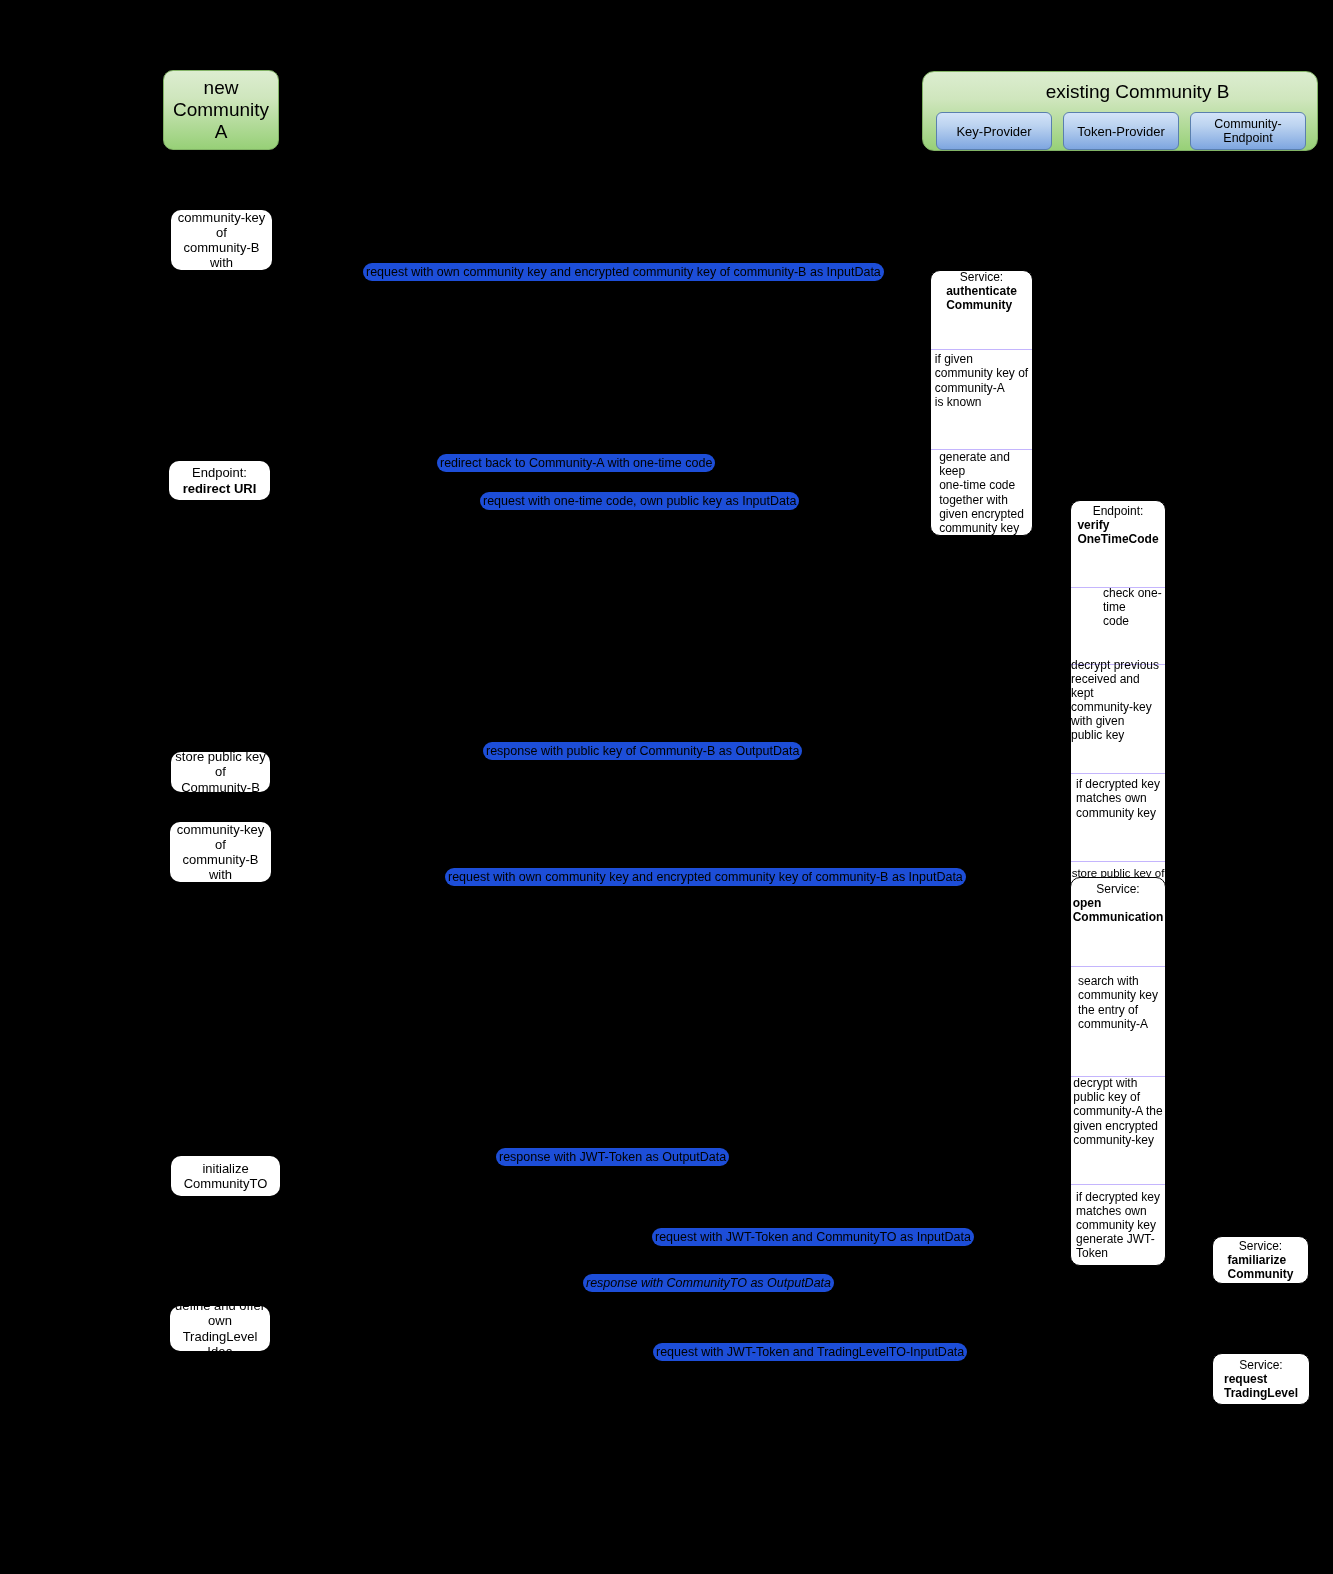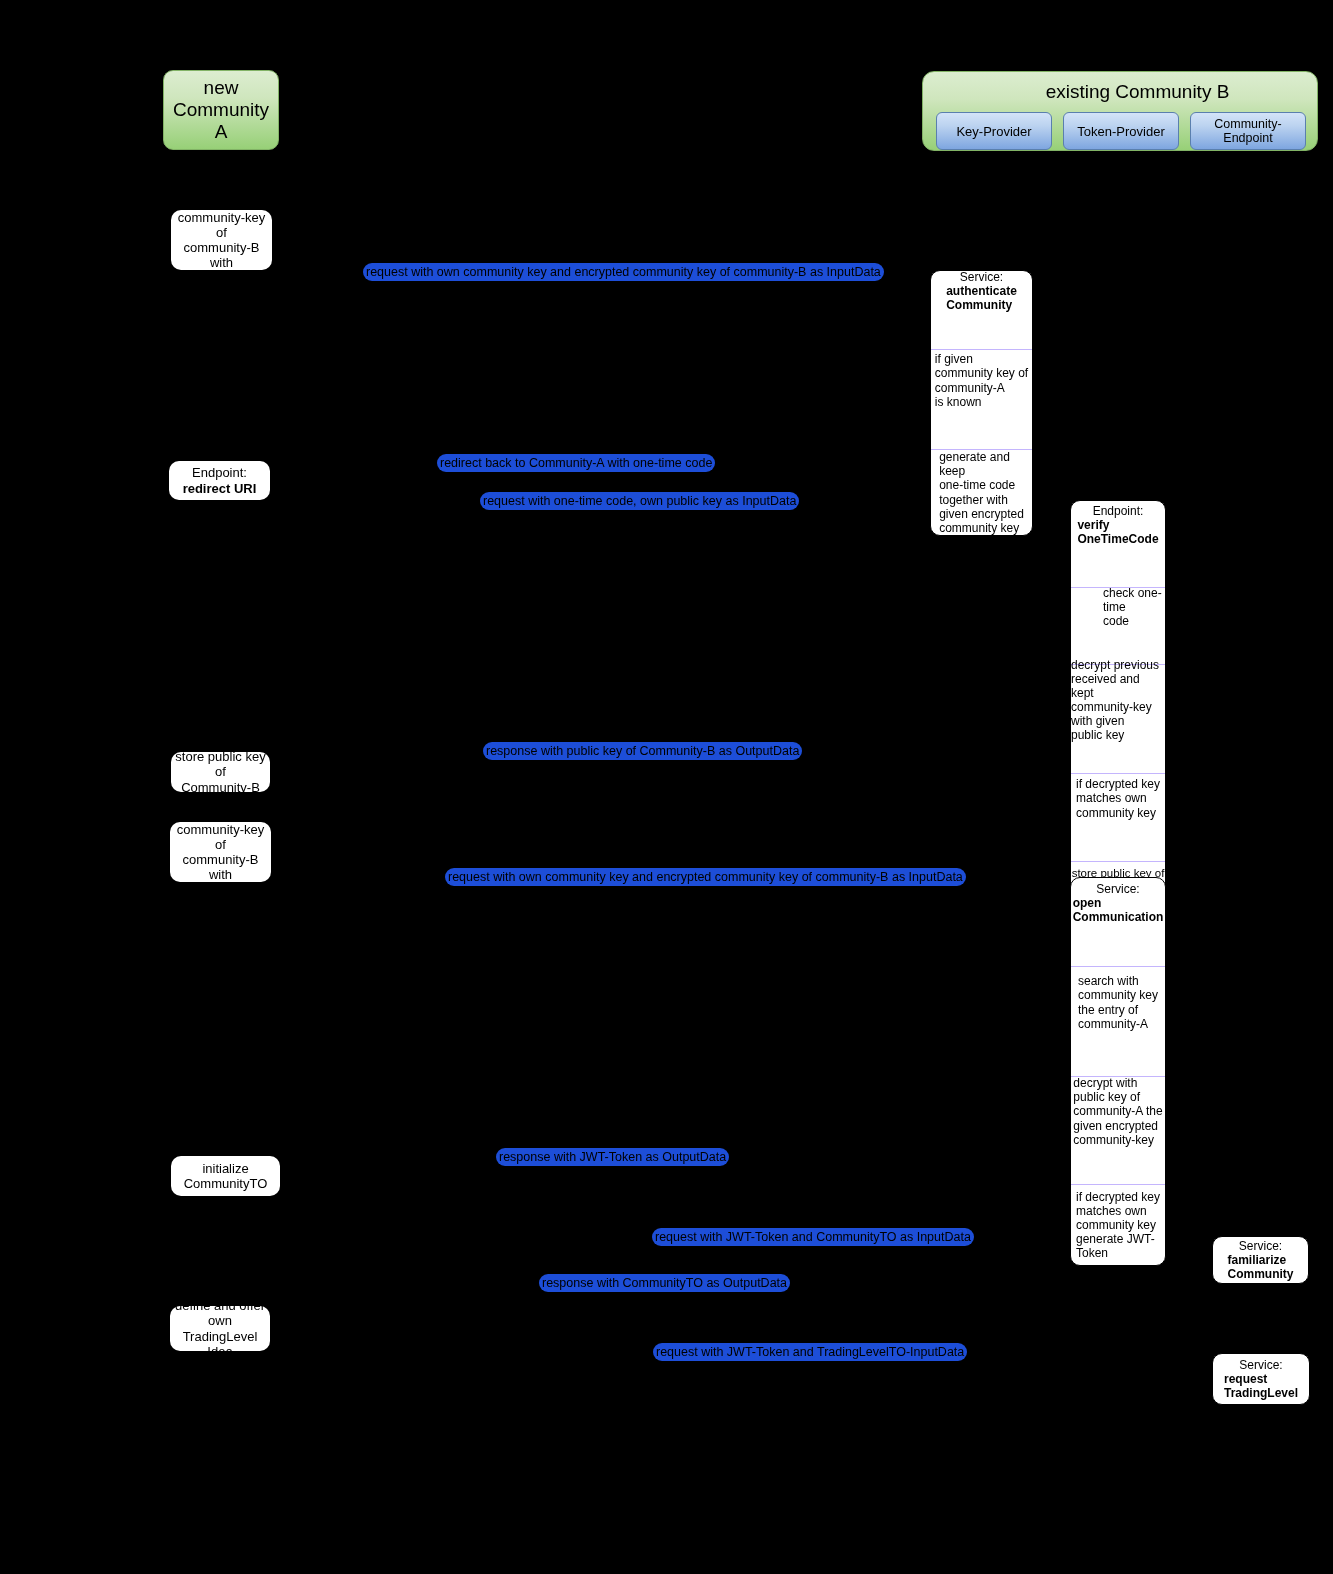--- a/index.html
+++ b/index.html
@@ -93,21 +93,21 @@
   <div class="abs msg" style="left:480px;top:492px;">request with one-time code, own public key as InputData</div>
 
   <div class="abs msg" style="left:483px;top:742px;">response with public key of Community-B as OutputData</div>
 
   <div class="abs msg" style="left:445px;top:868px;">request with own community key and encrypted community key of community-B as InputData</div>
 
   <div class="abs msg" style="left:496px;top:1148px;">response with JWT-Token as OutputData</div>
 
   <div class="abs msg" style="left:652px;top:1228px;">request with JWT-Token and CommunityTO as InputData</div>
 
-  <div class="abs msg" style="left:539px;top:1274px;">response with CommunityTO as OutputData</div>
+  <div class="abs msg" style="left:583px;top:1274px;font-style:italic;">response with CommunityTO as OutputData</div>
 
   <div class="abs msg" style="left:653px;top:1343px;">request with JWT-Token and TradingLevelTO-InputData</div>
 
   <div class="abs stack" style="left:930px;top:270px;width:103px;">
     <div class="stack-cell" style="height:40px;">
       <span class="pre">Service:</span>
       <span class="pre hdr-title">authenticate
 Community</span>
     </div>
     <div class="stack-cell pre" style="height:62px;">if given

